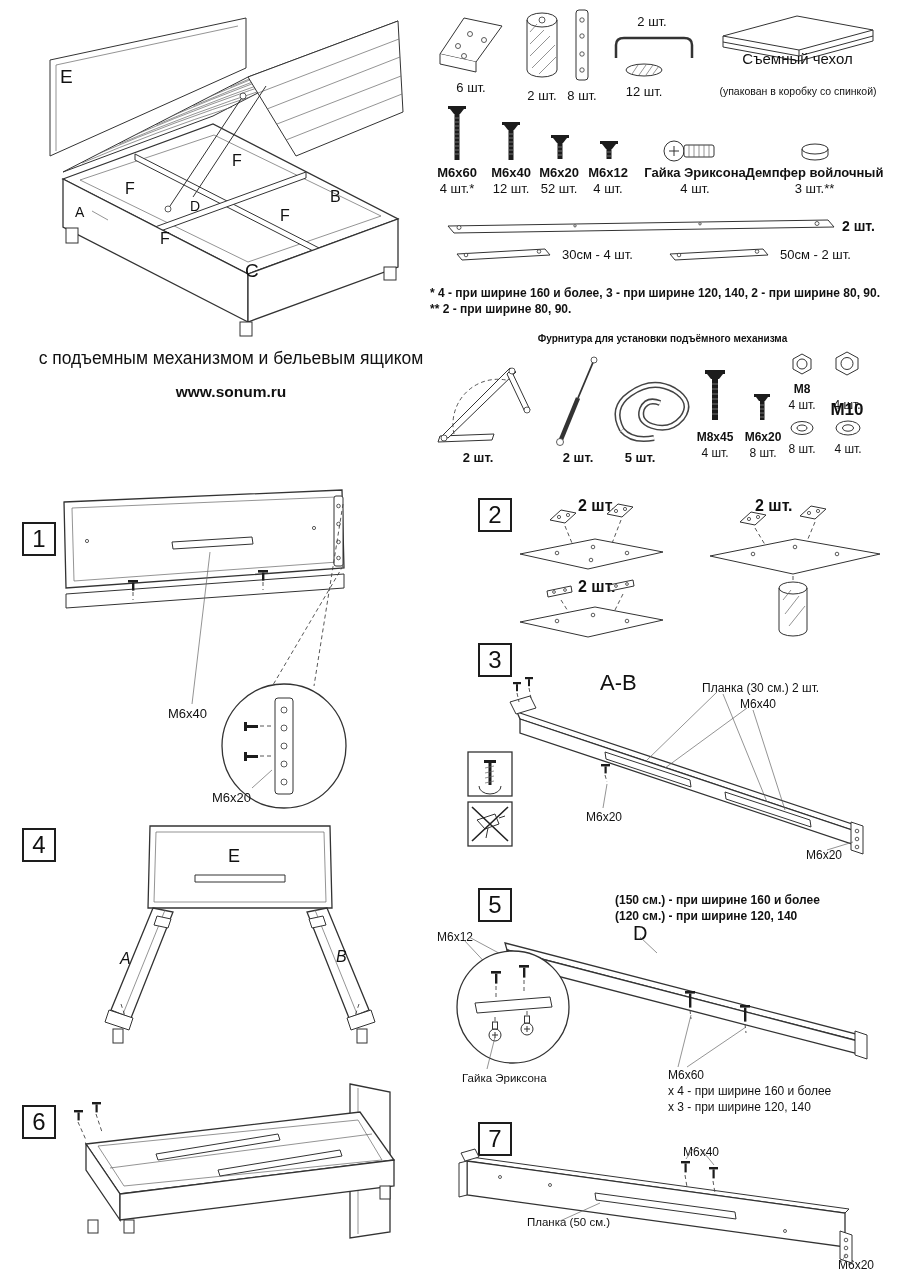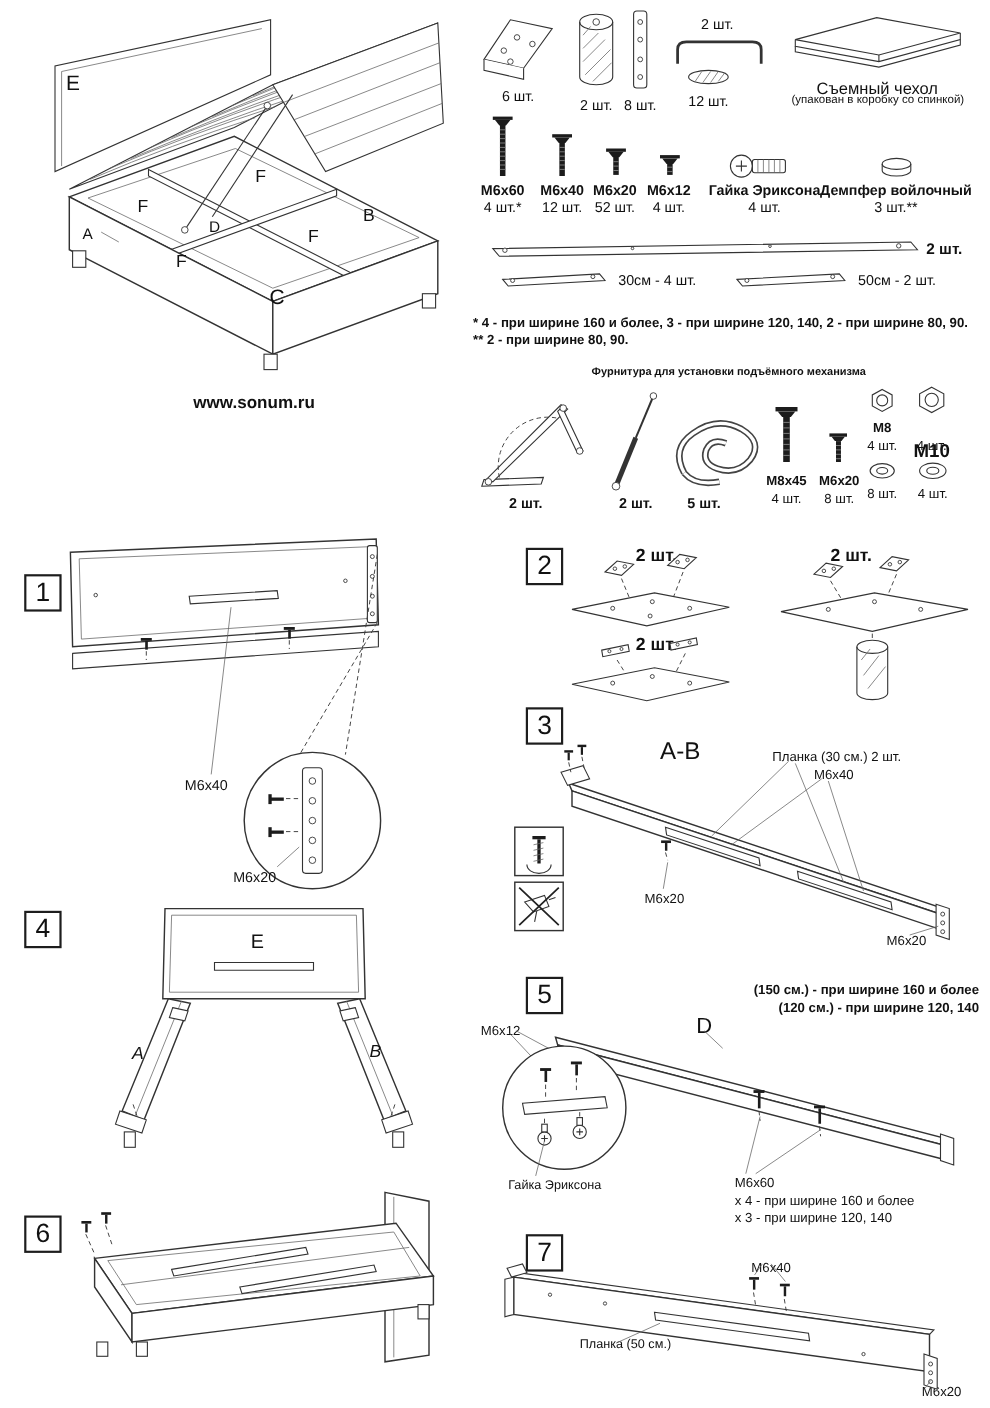--- a/index.html
+++ b/index.html
@@ -7,21 +7,21 @@
   body {
     background:#ffffff;
     font-family:"Liberation Sans","DejaVu Sans",sans-serif;
     color:#111;
     position:relative;
     overflow:hidden;
   }
   .abs { position:absolute; }
   .lbl { position:absolute; white-space:nowrap; font-size:13px; color:#111; }
   .ctr { text-align:center; }
-  .rt  { text-align:right; }
+  .rt  { text-align:left; }
   .b   { font-weight:bold; }
   .it  { font-style:italic; }
   .num {
     position:absolute; width:34px; height:34px; border:2px solid #1d1d1d;
     display:flex; align-items:center; justify-content:center;
     font-size:24px; background:#fff;
   }
   svg { display:block; overflow:visible; }
   svg .ln   { fill:none; stroke:#333; stroke-width:1; }
   svg .thin { fill:none; stroke:#666; stroke-width:.7; }
@@ -87,20 +87,21 @@
   <div class="lbl" style="left:224px;top:148px;font-size:16px">F</div>
   <div class="lbl" style="left:182px;top:194px;font-size:14px">D</div>
   <div class="lbl" style="left:152px;top:226px;font-size:16px">F</div>
   <div class="lbl" style="left:272px;top:203px;font-size:16px">F</div>
   <div class="lbl" style="left:322px;top:184px;font-size:16px">B</div>
   <div class="lbl" style="left:67px;top:200px;font-size:14px">A</div>
   <div class="lbl" style="left:237px;top:256px;font-size:19px">C</div>
 </div>
 
 <div class="abs ctr" style="left:22px;top:344px;width:418px">
+  <div style="font-size:17.5px;margin-top:4px">с подъемным механизмом и бельевым ящиком</div>
   <div class="b" style="font-size:15.5px;margin-top:14px">www.sonum.ru</div>
 </div>
 
 <div class="abs" style="left:430px;top:6px">
   <svg width="80" height="72">
     <path class="fw" d="M10,48 L34,12 L72,20 L46,56 Z"></path>
     <path class="fw" d="M10,48 L10,58 L46,66 L46,56"></path>
     <circle class="hole" cx="28" cy="40" r="2.5"></circle>
       <circle class="hole" cx="40" cy="28" r="2.5"></circle>
     <circle class="hole" cx="54" cy="34" r="2.5"></circle>
@@ -144,21 +145,21 @@
 </div>
 <div class="lbl ctr" style="left:618px;top:84px;width:52px">12 шт.</div>
 
 <div class="abs" style="left:715px;top:8px">
   <svg width="165" height="58">
     <path class="fw" d="M8,28 L82,8 L158,22 L84,42 Z"></path>
     <path class="ln" d="M8,28 L8,34 L84,48 L158,28 L158,22 M84,42 L84,48"></path>
     <path class="ln" d="M8,34 L8,39 L84,53 L158,33 L158,28"></path>
   </svg>
 </div>
-<div class="lbl ctr" style="left:715px;top:72px;width:165px;font-size:15px">Съемный чехол</div>
+<div class="lbl ctr" style="left:715px;top:50px;width:165px;font-size:15px">Съемный чехол</div>
 <div class="lbl ctr" style="left:703px;top:85px;width:190px;font-size:10.5px">(упакован в коробку со спинкой)</div>
 
 <div class="abs" style="left:442px;top:104px">
   <svg width="30" height="60">
     <rect class="dk" x="6" y="2" width="18" height="3"></rect>
       <polygon class="dk" points="8,5 22,5 18,10 12,10"></polygon>
     <rect class="dk" x="12.5" y="9" width="5" height="47"></rect>
     <path class="thr" d="M12.5,14h5 M12.5,18h5 M12.5,22h5 M12.5,26h5 M12.5,30h5 M12.5,34h5 M12.5,38h5 M12.5,42h5 M12.5,46h5 M12.5,50h5"></path>
   </svg>
 </div>

